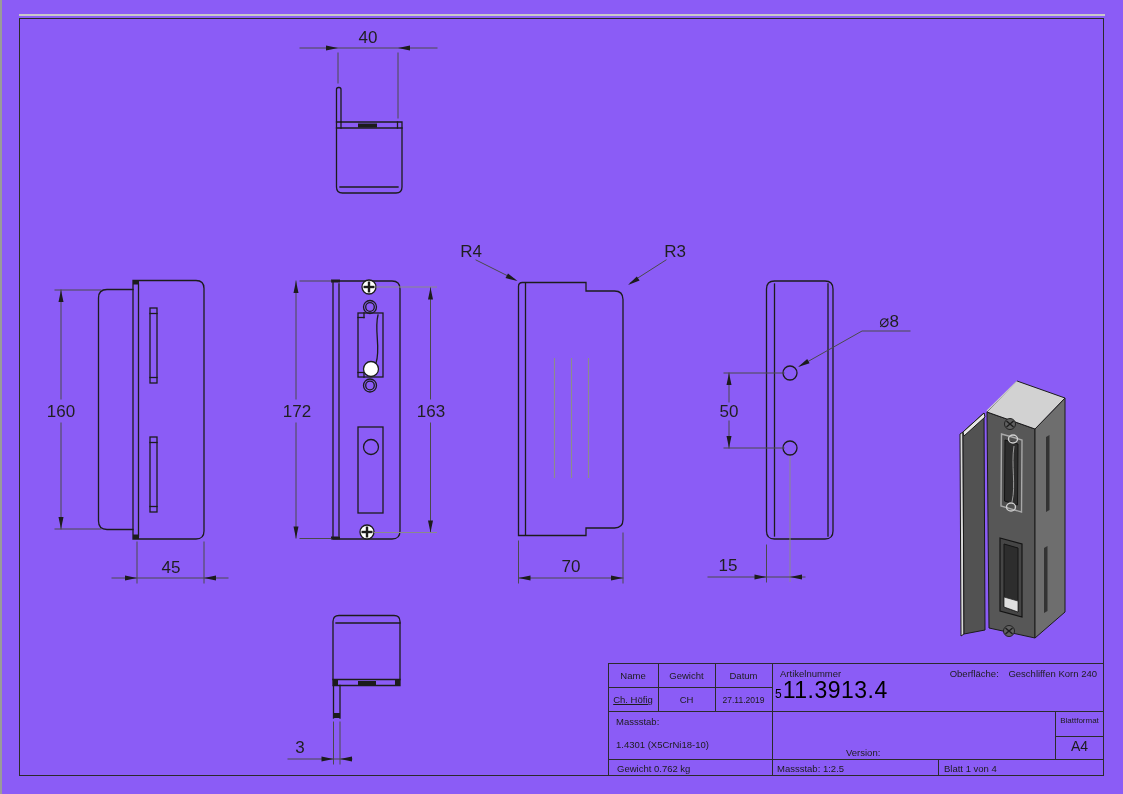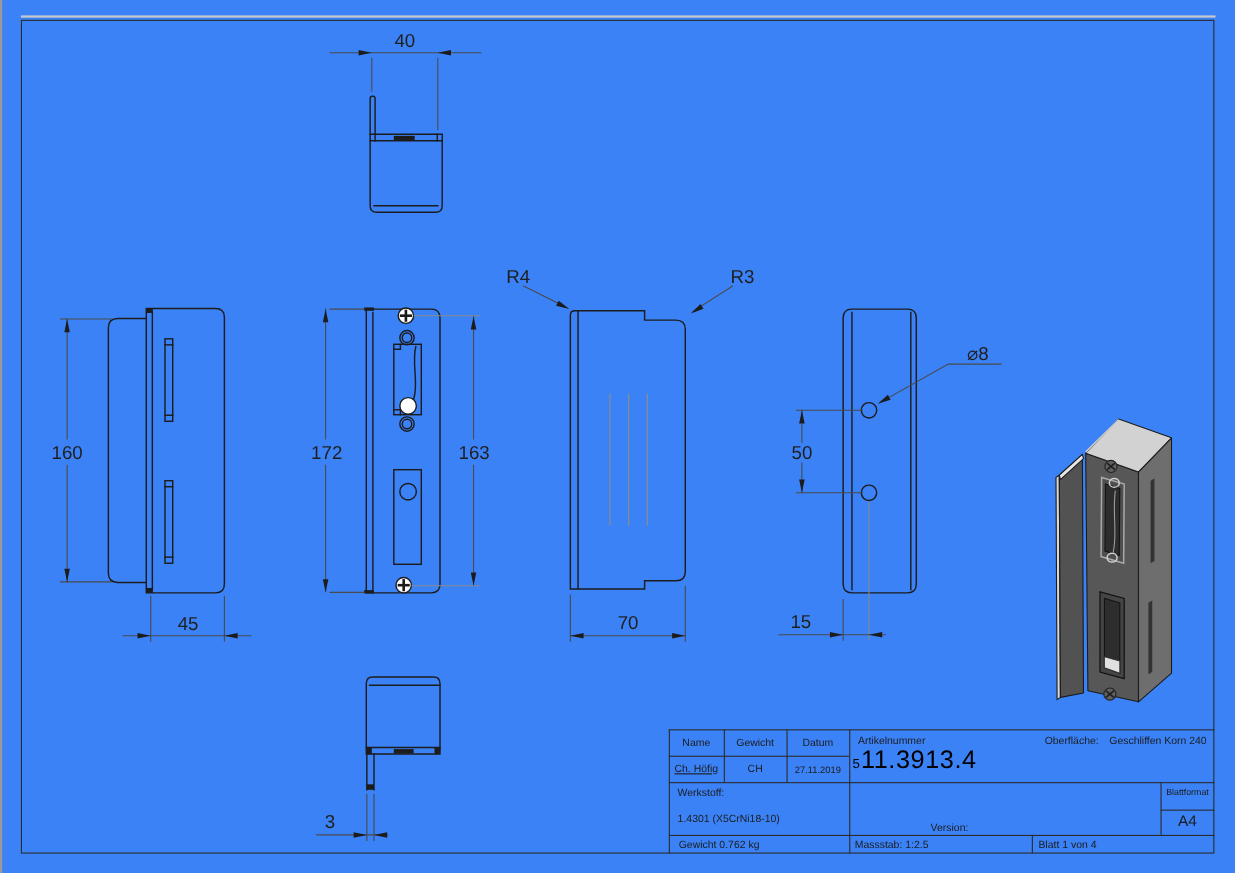--- a/index.html
+++ b/index.html
@@ -1,16 +1,16 @@
 <!DOCTYPE html>
 <html><head>
 <meta charset="utf-8">
 <style>
   html,body{margin:0;padding:0;background:#ffffff;}
-  .page{position:relative;width:1123px;height:794px;background:#3b82f6;overflow:hidden;
+  .page{position:relative;width:1123px;height:794px;background:#8b5cf6;overflow:hidden;
         font-family:"Liberation Sans","DejaVu Sans",sans-serif;}
   .edge-shadow-top{position:absolute;left:19px;top:14px;width:1086px;height:2px;background:#c9c9c9;}
   .edge-shadow-left{position:absolute;left:0;top:0;width:2px;height:794px;background:#9a9a9a;}
   .frame{position:absolute;left:19px;top:18px;width:1085px;height:758px;
          border:1.5px solid #2b2b2b;box-sizing:border-box;}
   svg.drawing{position:absolute;left:0;top:0;width:1123px;height:794px;}
 
   
   .edge{stroke:#1c1c1c;stroke-width:1.3;fill:none;stroke-linecap:square;}
   .dim{stroke:#4a4a4a;stroke-width:1;fill:none;stroke-linecap:square;}
@@ -280,21 +280,21 @@
     <div class="tbtext" style="left:172px;top:5px;">Artikelnummer</div>
     <div class="tbtext" style="right:7px;top:5px;">
       <span>Oberfläche:</span>
       <span style="margin-left:7px;">Geschliffen Korn 240</span>
     </div>
     <div class="artnum">
       <span class="pre">5</span>
       <span class="main">11.3913.4</span>
     </div>
 
-    <div class="tbtext" style="left:8px;top:53px;">Werkstoff:</div>
+    <div class="tbtext" style="left:8px;top:53px;">Massstab:</div>
     <div class="tbtext" style="left:8px;top:76px;">1.4301 (X5CrNi18-10)</div>
 
     <div class="tbtext" style="left:9px;top:100px;">Gewicht 0.762 kg</div>
     <div class="tbtext" style="left:169px;top:100px;">Massstab: 1:2.5</div>
     <div class="tbtext" style="left:238px;top:84px;">Version:</div>
     <div class="tbtext" style="left:336px;top:100px;">Blatt 1 von 4</div>
 
     <div class="bf">Blattformat</div>
     <div class="a4">A4</div>
   </div>

